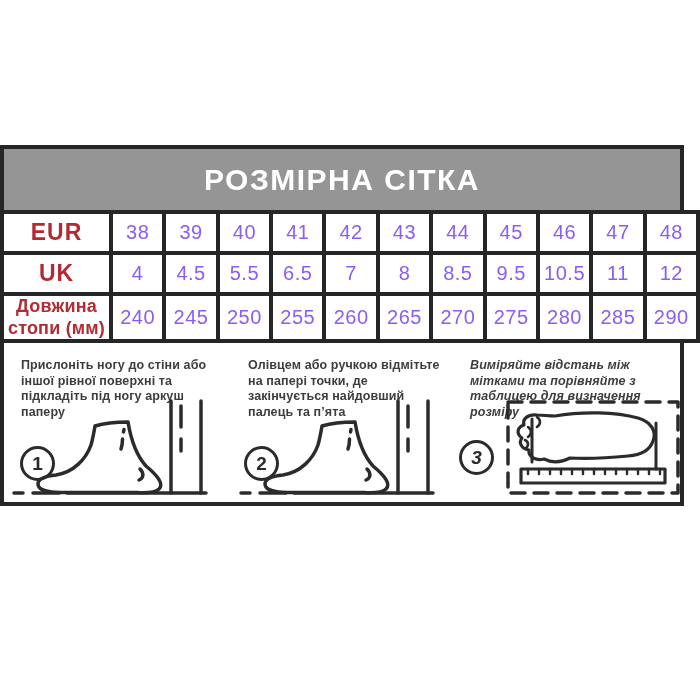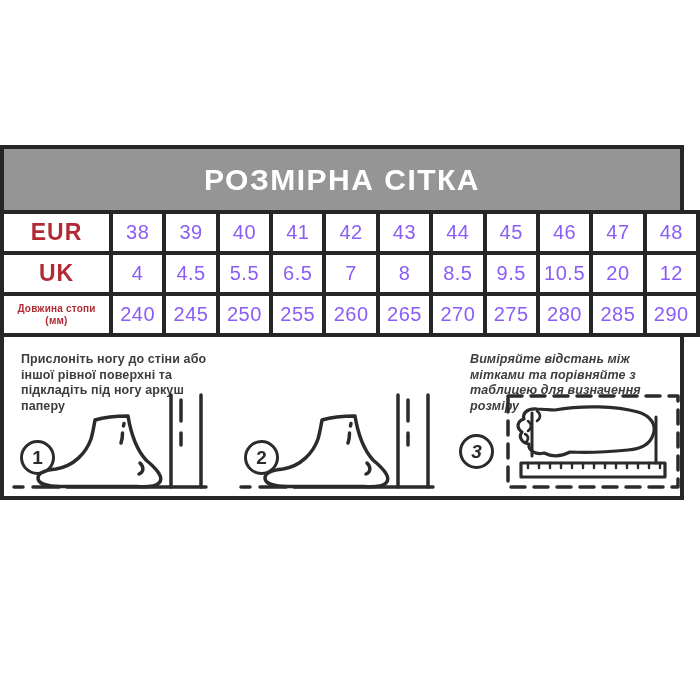--- a/index.html
+++ b/index.html
@@ -27,21 +27,21 @@
     box-sizing:border-box;
   }
   table.size-table th{width:109px;}
   table.size-table td{
     font-size:20px;color:#8b5cf6;font-weight:400;letter-spacing:0.5px;
   }
   th.row-label{
     color:var(--accent,#b22b34);font-size:23px;font-weight:700;letter-spacing:1px;
   }
   th.row-label.small{
-    font-size:10px;line-height:1.2;letter-spacing:0.2px;
+    font-size:18px;line-height:1.2;letter-spacing:0.2px;
   }
   .instructions{
     display:flex;height:159px;
     border:4px solid var(--border,#262626);border-top:none;
     background:#fff;
   }
   .step{
     flex:1;position:relative;box-sizing:border-box;
     padding:11px 6px 0 13px;
   }
@@ -128,21 +128,21 @@
           <th class="row-label">UK</th>
           <td>4</td>
           <td>4.5</td>
           <td>5.5</td>
           <td>6.5</td>
           <td>7</td>
           <td>8</td>
           <td>8.5</td>
           <td>9.5</td>
           <td>10.5</td>
-          <td>20</td>
+          <td>11</td>
           <td>12</td>
         </tr>
         <tr>
           <th class="row-label small">Довжина стопи (мм)</th>
           <td>240</td>
           <td>245</td>
           <td>250</td>
           <td>255</td>
           <td>260</td>
           <td>265</td>
@@ -159,20 +159,21 @@
 
     <section class="step">
       <p class="step-text">Прислоніть ногу до стіни або іншої рівної поверхні та підкладіть під ногу аркуш паперу</p>
       <div class="step-num">1</div>
       <svg class="illu illu-wall" width="200" height="100">
         <use href="#foot-wall"></use>
       </svg>
     </section>
 
     <section class="step">
+      <p class="step-text">Олівцем або ручкою відмітьте на папері точки, де закінчується найдовший палець та п’ята</p>
       <div class="step-num">2</div>
       <svg class="illu illu-wall" width="200" height="100">
         <use href="#foot-wall"></use>
       </svg>
     </section>
 
     <section class="step">
       <p class="step-text">Виміряйте відстань між мітками та порівняйте з таблицею для визначення розміру</p>
       <div class="step-num">3</div>
       <svg class="illu illu-ruler" width="230" height="100">

